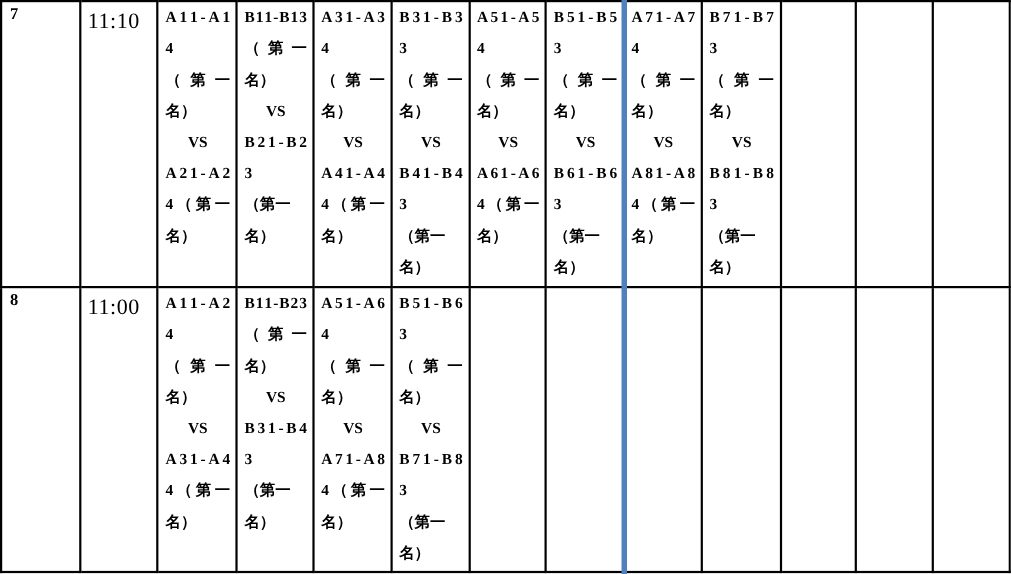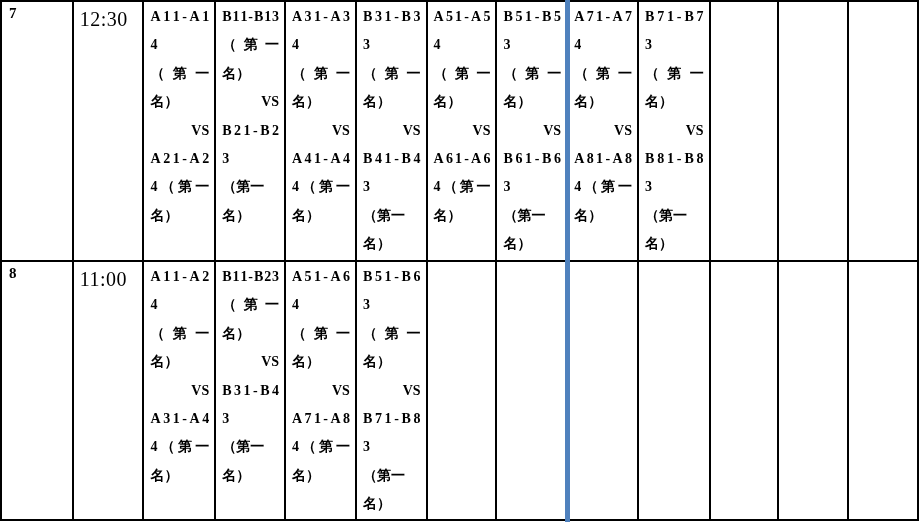--- a/index.html
+++ b/index.html
@@ -11,21 +11,21 @@
   table.sched{
     border-collapse:collapse;table-layout:fixed;
     margin:0;border-spacing:0;
   }
   td{border:2px solid #000;vertical-align:top;overflow:hidden;padding:0;}
   td.numcell{font-weight:bold;font-size:15px;padding:3px 0 0 7px;line-height:17px;}
   td.timecell{font-size:20px;padding:6px 0 0 6px;line-height:22px;letter-spacing:0.5px;}
   td.matchcell{font-weight:bold;font-size:14px;padding:1px 5px 0 6px;}
   .line{height:28.4px;line-height:28.4px;white-space:nowrap;}
   .line.j{display:flex;justify-content:space-between;}
-  .line.vs{text-align:right;}
+  .line.vs{text-align:center;}
   .divider{position:absolute;top:0;left:565px;width:5px;height:522px;background:#4f81bd;}
 </style>
 </head>
 <body>
 
 <div class="page">
   <table class="sched">
     <colgroup>
       <col style="width:73px">
         <col style="width:71px">
@@ -37,21 +37,21 @@
         <col style="width:71px">
         <col style="width:71px">
       <col style="width:72px">
         <col style="width:70px">
         <col style="width:71px">
       <col style="width:71px">
     </colgroup>
     <tbody>
         <tr style="height: 260px;">
           <td class="numcell">7</td>
-          <td class="timecell">12:30</td>
+          <td class="timecell">11:10</td>
           <td class="matchcell">
             <div class="line j">
               <span>A</span>
               <span>1</span>
               <span>1</span>
               <span>-</span>
               <span>A</span>
               <span>1</span>
             </div>
             <div class="line">4</div>

